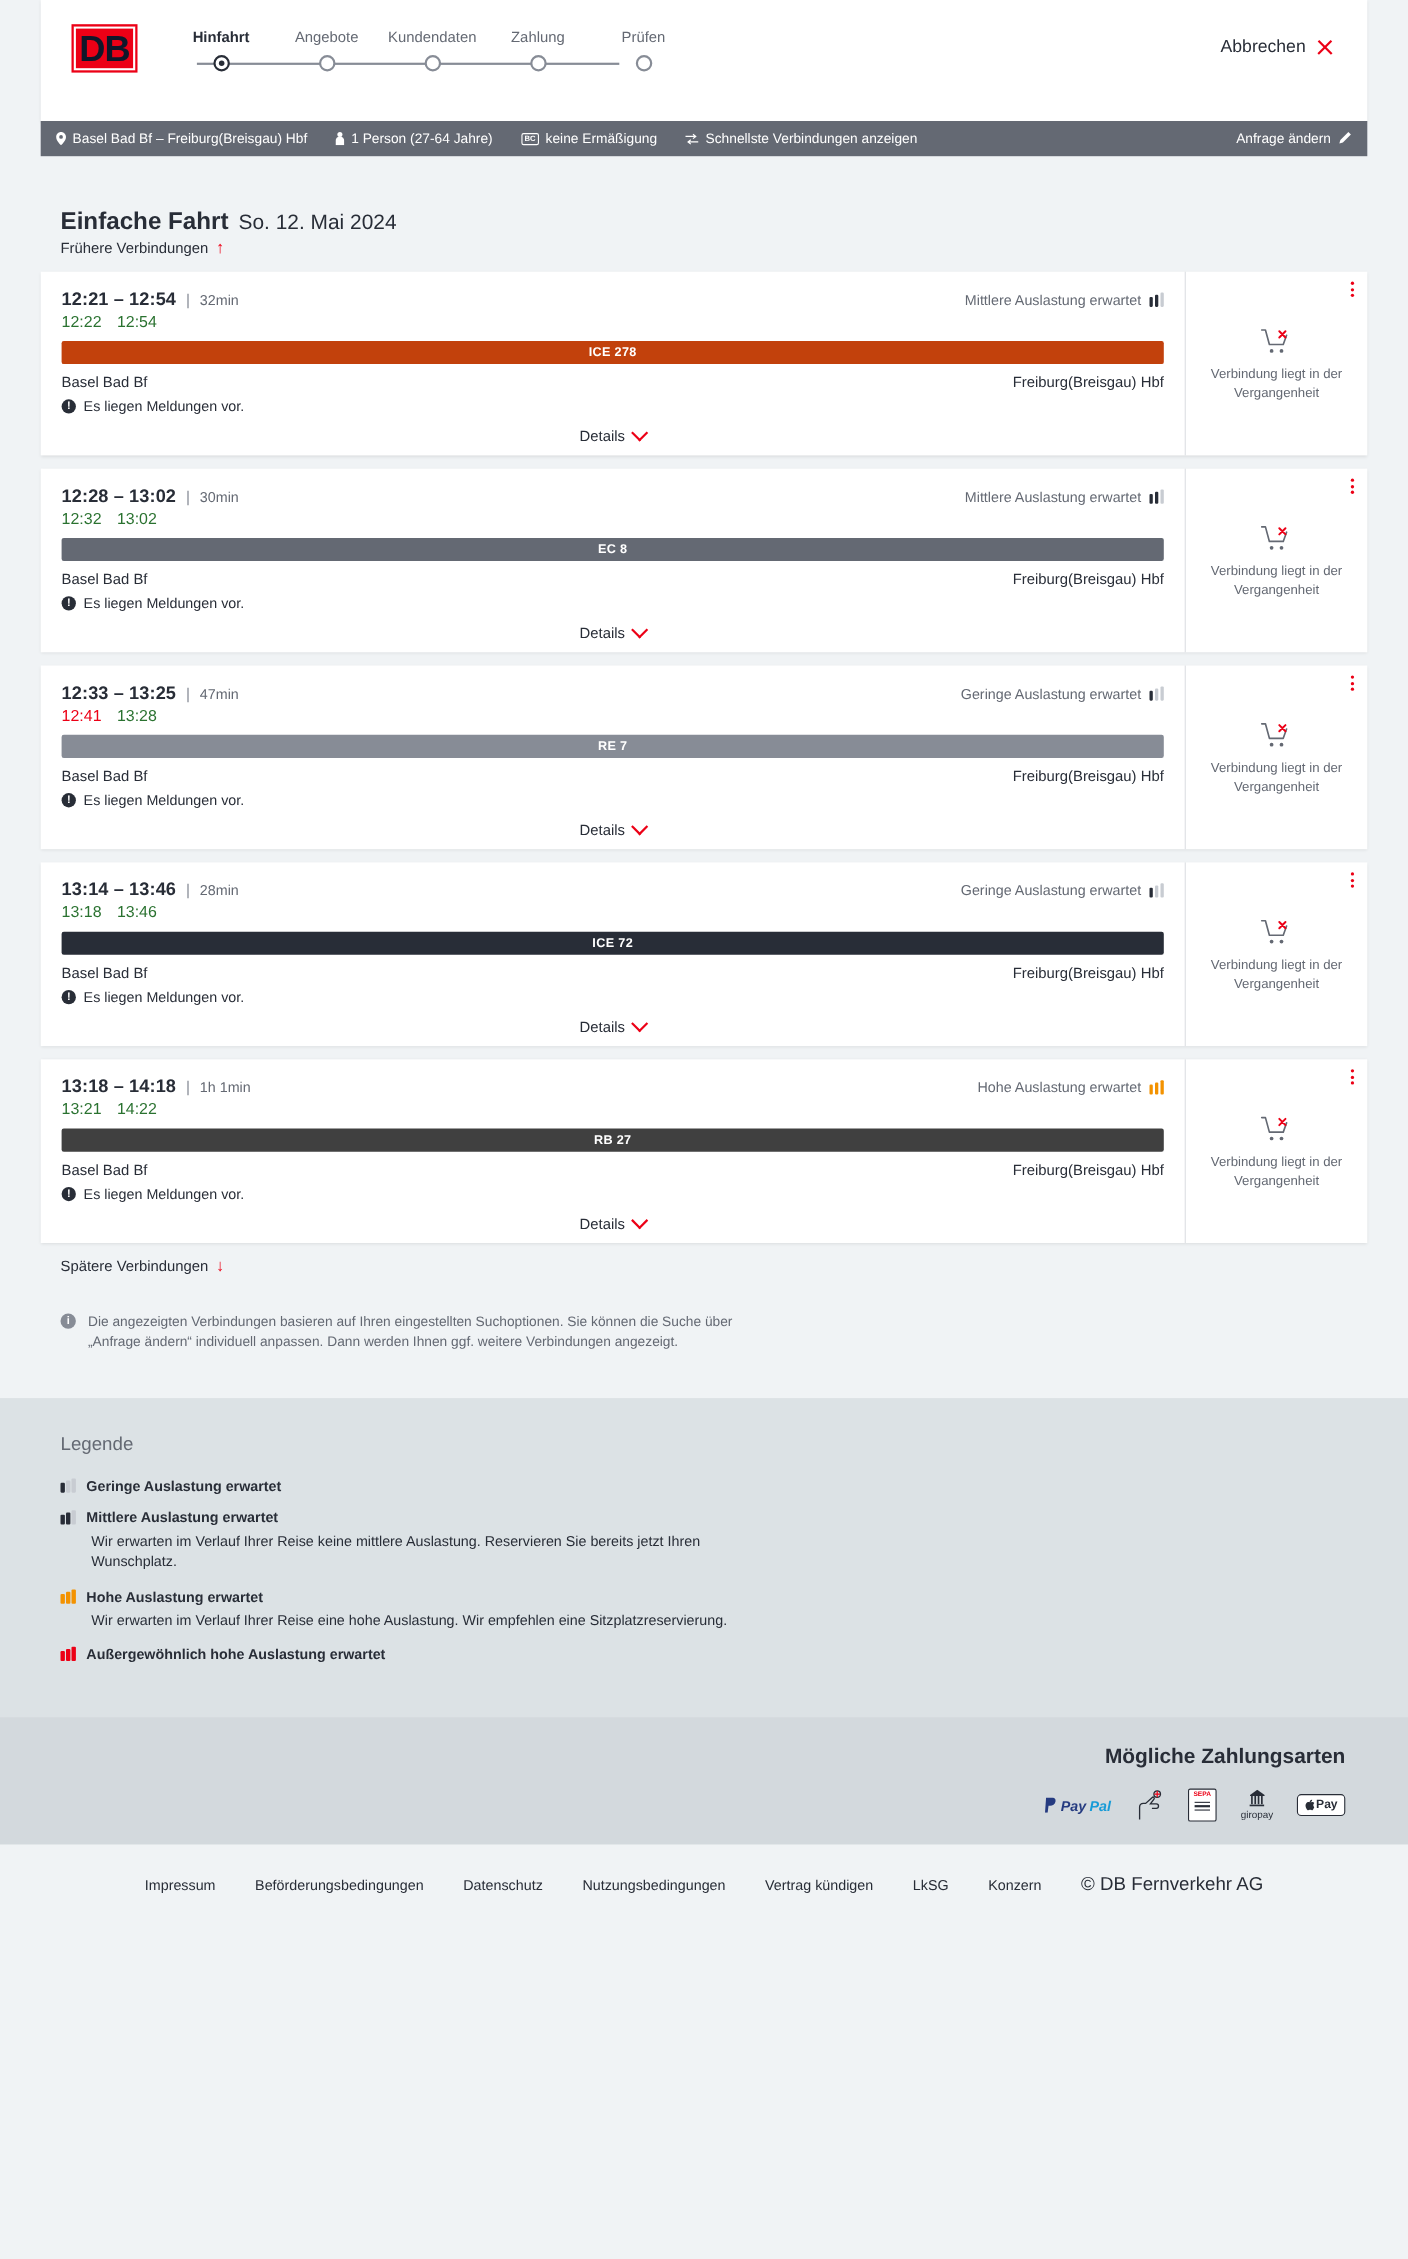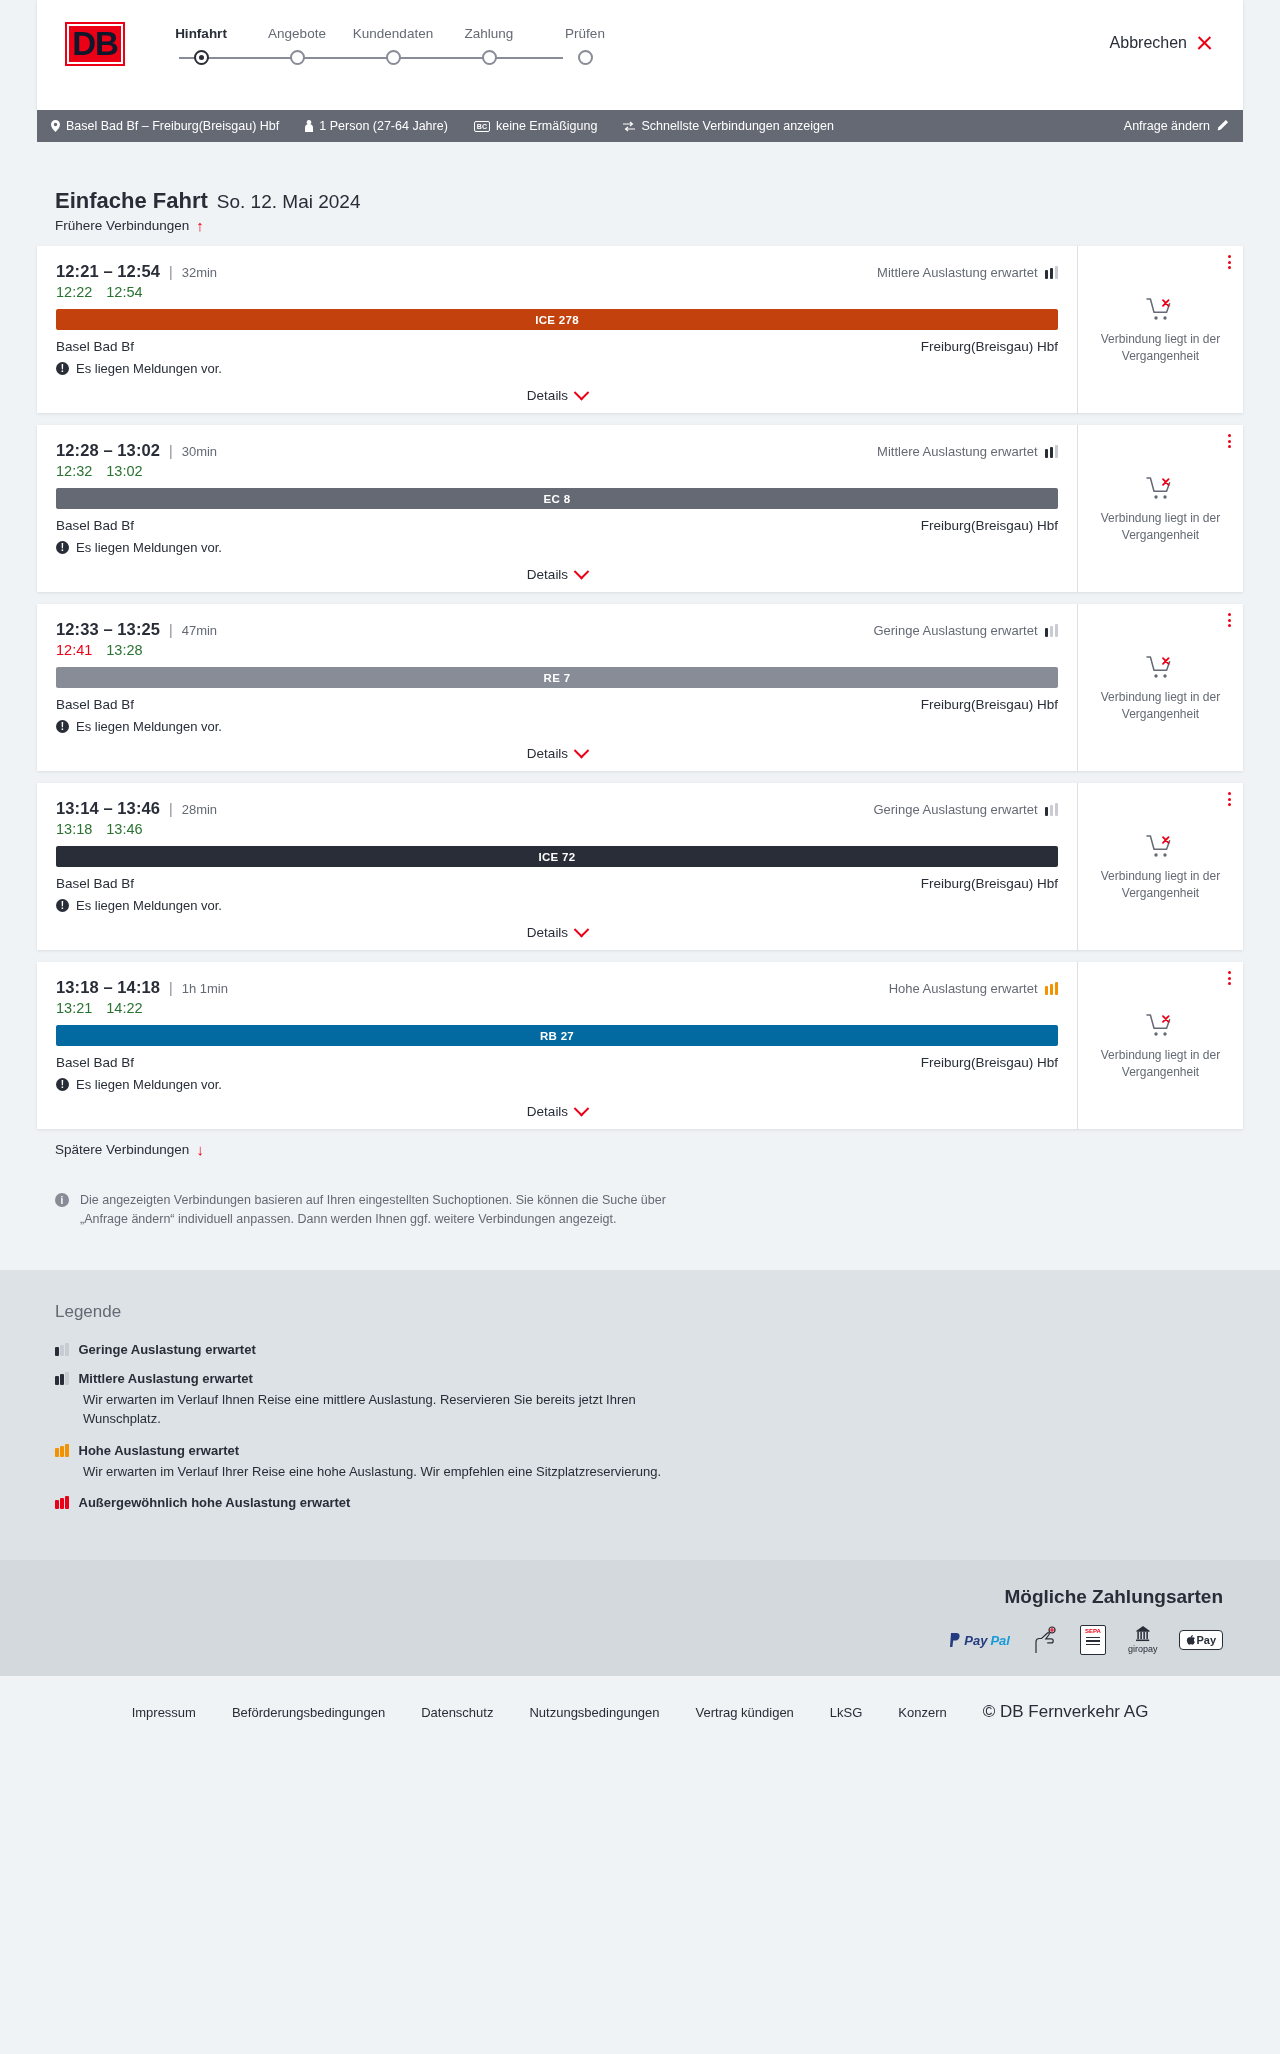--- a/index.html
+++ b/index.html
@@ -612,21 +612,21 @@
                 <i class="b1" style="background:#f39200"></i>
                 <i class="b2" style="background:#f39200"></i>
                 <i class="b3" style="background:#f39200"></i>
               </span>
         </span>
       </div>
       <div class="realtime-row">
         <span class="rt-ontime">13:21</span>
         <span class="rt-ontime">14:22</span>
       </div>
-      <div class="train-bar" style="background:#0369a1">
+      <div class="train-bar" style="background:#404040">
         <span>RB 27</span>
       </div>
       <div class="stations">
         <span>Basel Bad Bf</span>
         <span>Freiburg(Breisgau) Hbf</span>
       </div>
       <div class="notice">
         <span class="warn-ico">!</span>
         <span>Es liegen Meldungen vor.</span>
       </div>
@@ -683,21 +683,21 @@
 
   <div class="legend-item">
     <div class="legend-head">
       <span class="occ-icon">
             <i class="b1" style="background:#282d37"></i>
             <i class="b2" style="background:#282d37"></i>
             <i class="b3" style="background:#c8ccd2"></i>
           </span>
       <span class="lbl">Mittlere Auslastung erwartet</span>
     </div>
-    <div class="legend-desc">Wir erwarten im Verlauf Ihnen Reise eine mittlere Auslastung. Reservieren Sie bereits jetzt Ihren Wunschplatz.</div>
+    <div class="legend-desc">Wir erwarten im Verlauf Ihrer Reise keine mittlere Auslastung. Reservieren Sie bereits jetzt Ihren Wunschplatz.</div>
   </div>
 
   <div class="legend-item">
     <div class="legend-head">
       <span class="occ-icon">
             <i class="b1" style="background:#f39200"></i>
             <i class="b2" style="background:#f39200"></i>
             <i class="b3" style="background:#f39200"></i>
           </span>
       <span class="lbl">Hohe Auslastung erwartet</span>

